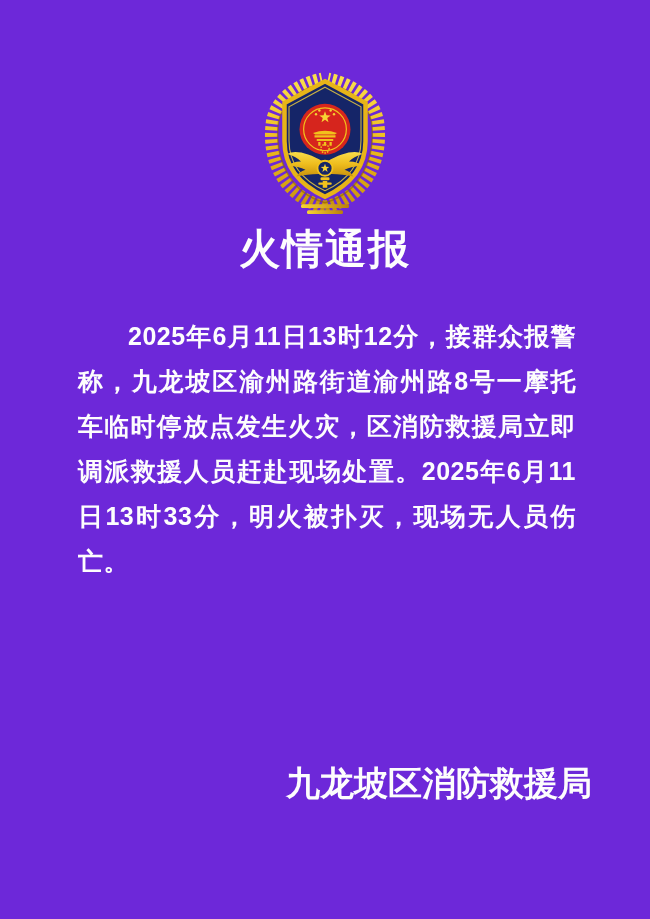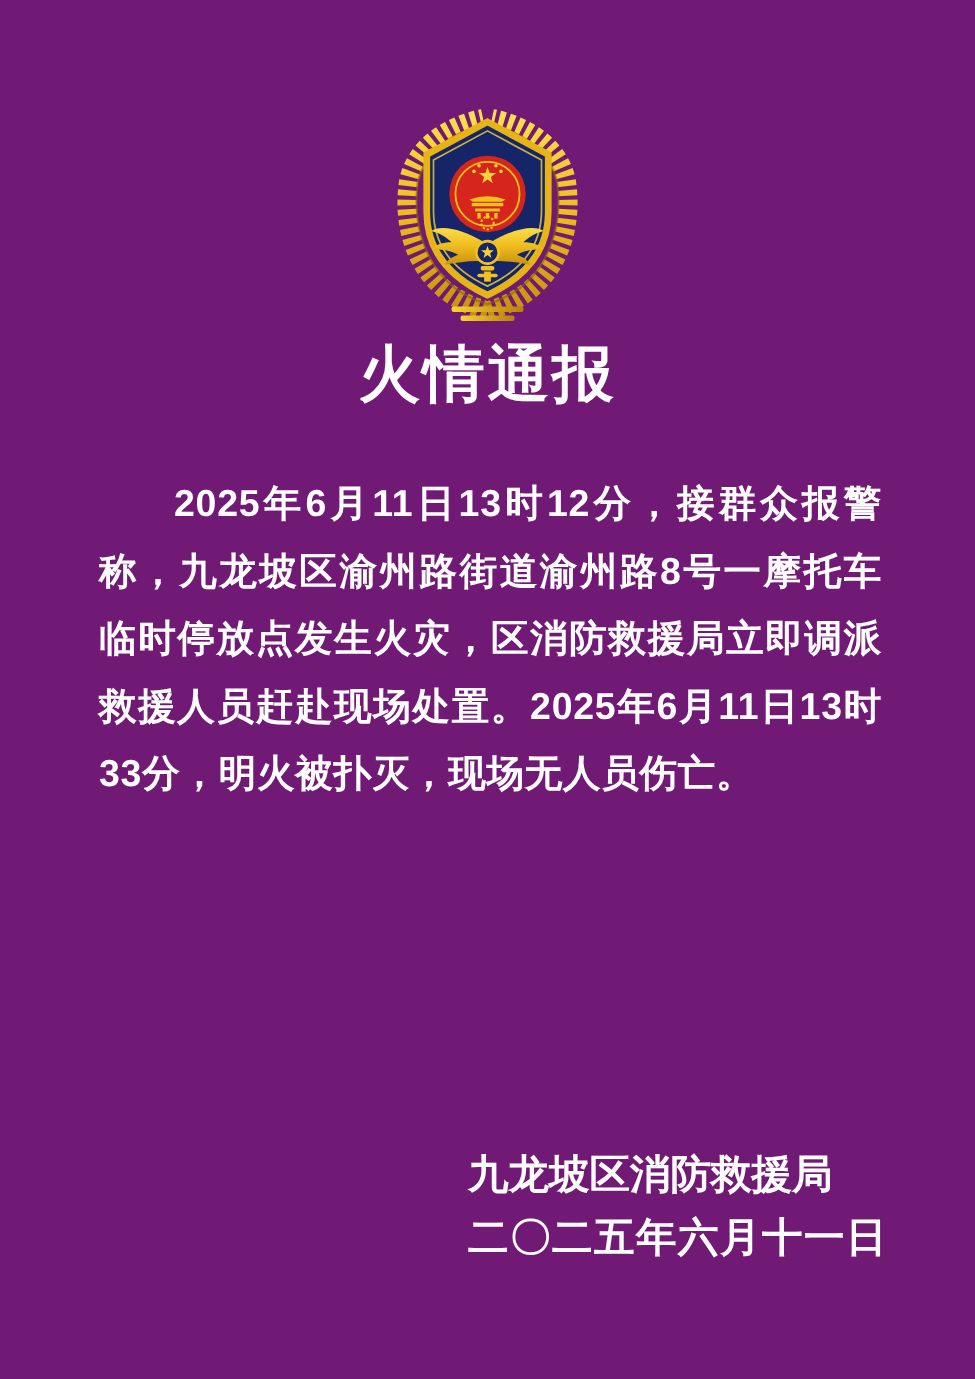--- a/index.html
+++ b/index.html
@@ -1,20 +1,20 @@
 <!DOCTYPE html>
 <html><head>
 <meta charset="utf-8">
 <style>
   html,body{margin:0;padding:0;background:#222;}
   .poster{
     position:relative;
     width:650px;height:919px;
     margin:0 auto;
-    background:#701a75;
+    background:#6d28d9;
     font-family:"Liberation Sans","DejaVu Sans",sans-serif;
     color:#fdfdfd;
     overflow:hidden;
   }
   .emblem-wrap{
     width:150px;height:144px;
     margin:70px auto 0 auto;
     display:flex;align-items:center;justify-content:center;
   }
   .emblem-wrap svg{display:block;}
@@ -28,29 +28,29 @@
   }
   .body-text{
     margin:42px 58px 0 62px;
     font-size:25px;
     font-weight:700;
     line-height:45px;
     letter-spacing:0.5px;
     text-align:justify;
   }
   .body-text p{
-    margin:4px;
+    margin:16px;
     text-indent:2em;
   }
   .signature{
     position:absolute;
     right:58px;
     top:762px;
-    text-align:left;
-    font-size:27px;
+    text-align:center;
+    font-size:34px;
     font-weight:700;
     line-height:42px;
   }
   .signature .sig-date{
     letter-spacing:1px;
   }
 </style>
 </head>
 <body>
 
@@ -113,16 +113,15 @@
   </div>
 
   <div class="title">火情通报</div>
 
   <div class="body-text">
     <p>2025年6月11日13时12分，接群众报警称，九龙坡区渝州路街道渝州路8号一摩托车临时停放点发生火灾，区消防救援局立即调派救援人员赶赴现场处置。2025年6月11日13时33分，明火被扑灭，现场无人员伤亡。</p>
   </div>
 
   <div class="signature">
     <div class="sig-org">九龙坡区消防救援局</div>
-    <div class="sig-date">二〇二五年六月十一日</div>
   </div>
 
 </div>
 
 </body></html>

